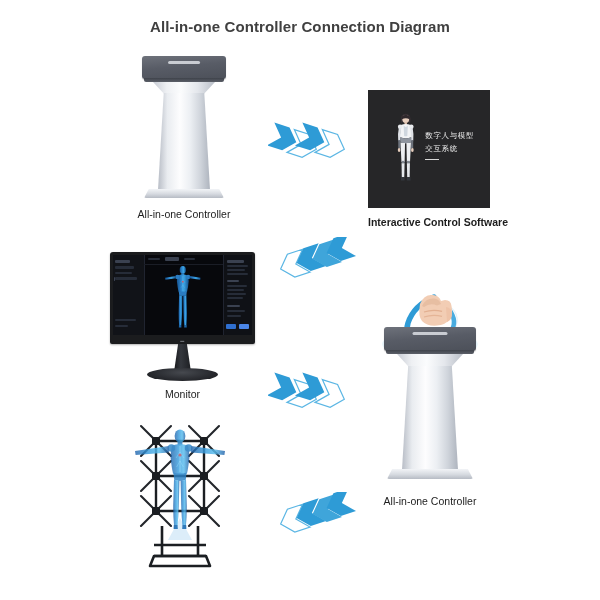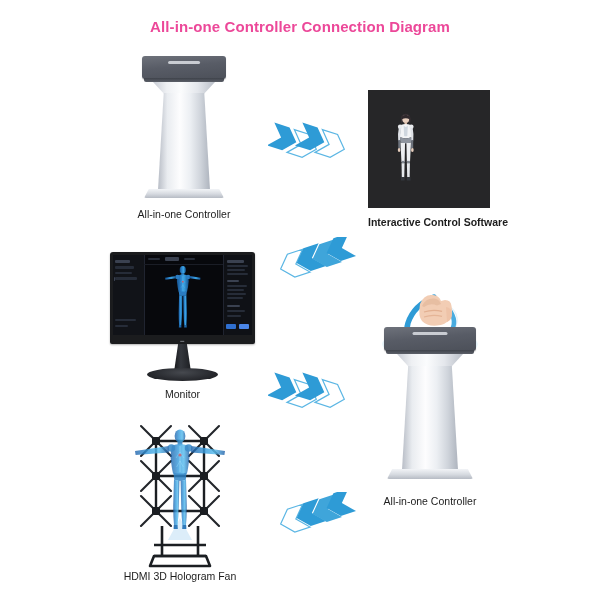--- a/index.html
+++ b/index.html
@@ -18,21 +18,21 @@
 
   #page-title {
     position: absolute;
     left: 0;
     top: 18px;
     width: 600px;
     text-align: center;
     font-size: 15px;
     font-weight: bold;
     letter-spacing: 0.1px;
-    color: #ec4899;
+    color: #404040;
   }
 
   .node { position: absolute; }
 
   .caption {
     position: absolute;
     width: 100%;
     text-align: center;
     font-size: 10.5px;
     color: #1d1d1d;
@@ -246,20 +246,25 @@
       <rect x="15.2" y="59.4" width="3.5" height="3" fill="#80868f"></rect>
       <rect x="21.3" y="59.4" width="3.5" height="3" fill="#80868f"></rect>
 
       <path d="M15.2 62.2 l3.5 0 l-0.4 16 l-2.8 0 z" fill="#e5e8ec"></path>
       <path d="M24.8 62.2 l-3.5 0 l0.4 16 l2.8 0 z" fill="#e5e8ec"></path>
 
       <path d="M14.8 78 l3.7 0 l0.3 4 l-4.4 0 z" fill="#33363c"></path>
       <path d="M25.2 78 l-3.7 0 l-0.3 4 l4.4 0 z" fill="#33363c"></path>
     </svg>
 
+    <div class="sw-text">
+      <div>数字人与模型</div>
+      <div>交互系统</div>
+      <span class="rule"></span>
+    </div>
   </div>
   <div class="caption" style="top:126px;font-weight:bold;">Interactive Control Software</div>
 </div>
 
 <div class="node" style="left:105px; top:252px; width:155px; height:150px;">
 
   <div class="monitor-bezel" style="left:5px; top:0; width:145px; height:92px;">
     <div class="monitor-screen">
 
       <div class="mon-sidebar-l">
@@ -444,21 +449,20 @@
 
         <path d="M46 24 l0 26" stroke="#9fe2ff" stroke-width="0.7" fill="none" opacity="0.8"></path>
         <path d="M46 30 l-4 6 M46 30 l4 6 M46 39 l-3.4 6 M46 39 l3.4 6" stroke="#9fe2ff" stroke-width="0.5" fill="none" opacity="0.65"></path>
         <circle cx="46" cy="33" r="1.6" fill="#cf4d5c" opacity="0.8"></circle>
       </g>
 
       <path d="M46 96 L34 118 L58 118 Z" fill="#3b9ddd" opacity="0.18"></path>
     </svg>
   </div>
 
-  <div class="caption" style="top:152px;">HDMI 3D Hologram Fan</div>
 </div>
 
 <div class="arrow-group" style="left:268px; top:122px; width:80px; height:48px;">
   <svg width="80" height="48" viewBox="0 0 80 48">
     <g transform="translate(2,2)">
       <path d="M0 2 L16 2 L27 14 L16 26 L0 26 L11 14 Z" fill="#2e9bd6" transform="rotate(18 13 14)"></path>
     </g>
     <g transform="translate(22,9)">
       <path d="M0 2 L16 2 L27 14 L16 26 L0 26 L11 14 Z" fill="#ffffff" stroke="#5bb6e4" stroke-width="1.2" transform="rotate(18 13 14)"></path>
     </g>

